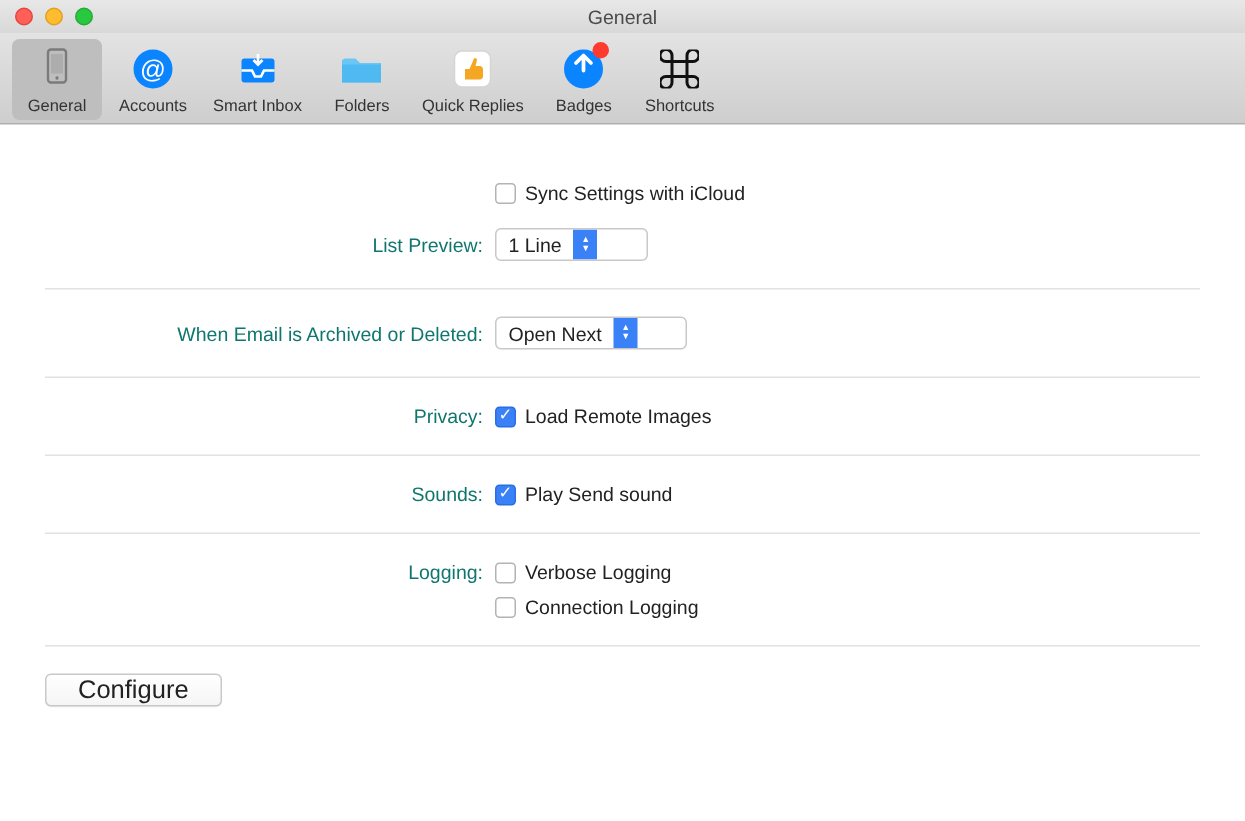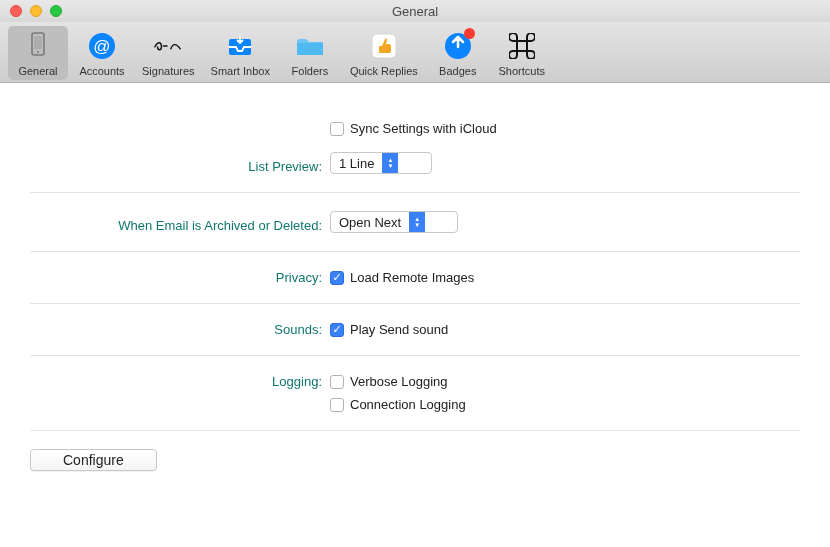--- a/index.html
+++ b/index.html
@@ -69,21 +69,21 @@
   top: -2px; right: -1px;
   width: 11px; height: 11px;
   border-radius: 50%;
   background: #ff3b30;
 }
 .content {
   padding: 30px 30px 20px 30px;
 }
 .row {
   display: flex;
-  align-items: flex-end;
+  align-items: center;
   padding: 8px 0;
 }
 .label-col {
   width: 300px;
   text-align: right;
   padding-right: 8px;
   color: #0f766e;
 }
 .ctrl-col {
   flex: 1;
@@ -138,23 +138,23 @@
   align-items: center;
   justify-content: center;
   font-size: 6px;
   gap: 0;
   line-height: 6px;
 }
 .btn {
   border: 1px solid #c9c8c8;
   border-radius: 4px;
   background: linear-gradient(#ffffff,#f5f5f5);
-  padding: 2px 32px;
+  padding: 2px 21px;
   height: 22px;
-  font-size: 14px;
+  font-size: 17px;
   display: inline-flex;
   align-items: center;
   box-shadow: 0 0.5px 0 rgba(0,0,0,0.1);
 }
 </style>
 </head>
 <body>
 
 <div class="titlebar">
   <div class="traffic-lights">
@@ -180,28 +180,20 @@
     <div class="toolbar-icon">
       <svg width="32" height="32" viewBox="0 0 32 32">
           <circle cx="16" cy="16" r="13" fill="#0a84ff"></circle>
           <text x="16" y="22" text-anchor="middle" font-size="17" fill="#fff" font-family="Helvetica">@</text>
         </svg>
     </div>
     <div class="toolbar-label">Accounts</div>
   </div>
   <div class="toolbar-item">
     <div class="toolbar-icon">
-      <svg width="34" height="26" viewBox="0 0 34 26">
-          <path d="M3 14 C 6 8, 10 8, 10 14 C 10 18, 6 18, 6 14 M 12 13 L 16 13 M 20 16 C 22 10, 26 10, 30 16" stroke="#111" stroke-width="1.5" fill="none" stroke-linecap="round"></path>
-        </svg>
-    </div>
-    <div class="toolbar-label">Signatures</div>
-  </div>
-  <div class="toolbar-item">
-    <div class="toolbar-icon">
       <svg width="30" height="26" viewBox="0 0 30 26">
           <rect x="4" y="6" width="22" height="16" rx="2" fill="#0a84ff"></rect>
           <path d="M4 14 L11 14 L13 18 L17 18 L19 14 L26 14" stroke="#fff" stroke-width="1.8" fill="none"></path>
           <path d="M15 3 L15 10 M12 7 L15 10 L18 7" stroke="#fff" stroke-width="1.8" fill="none"></path>
         </svg>
     </div>
     <div class="toolbar-label">Smart Inbox</div>
   </div>
   <div class="toolbar-item">
     <div class="toolbar-icon">

